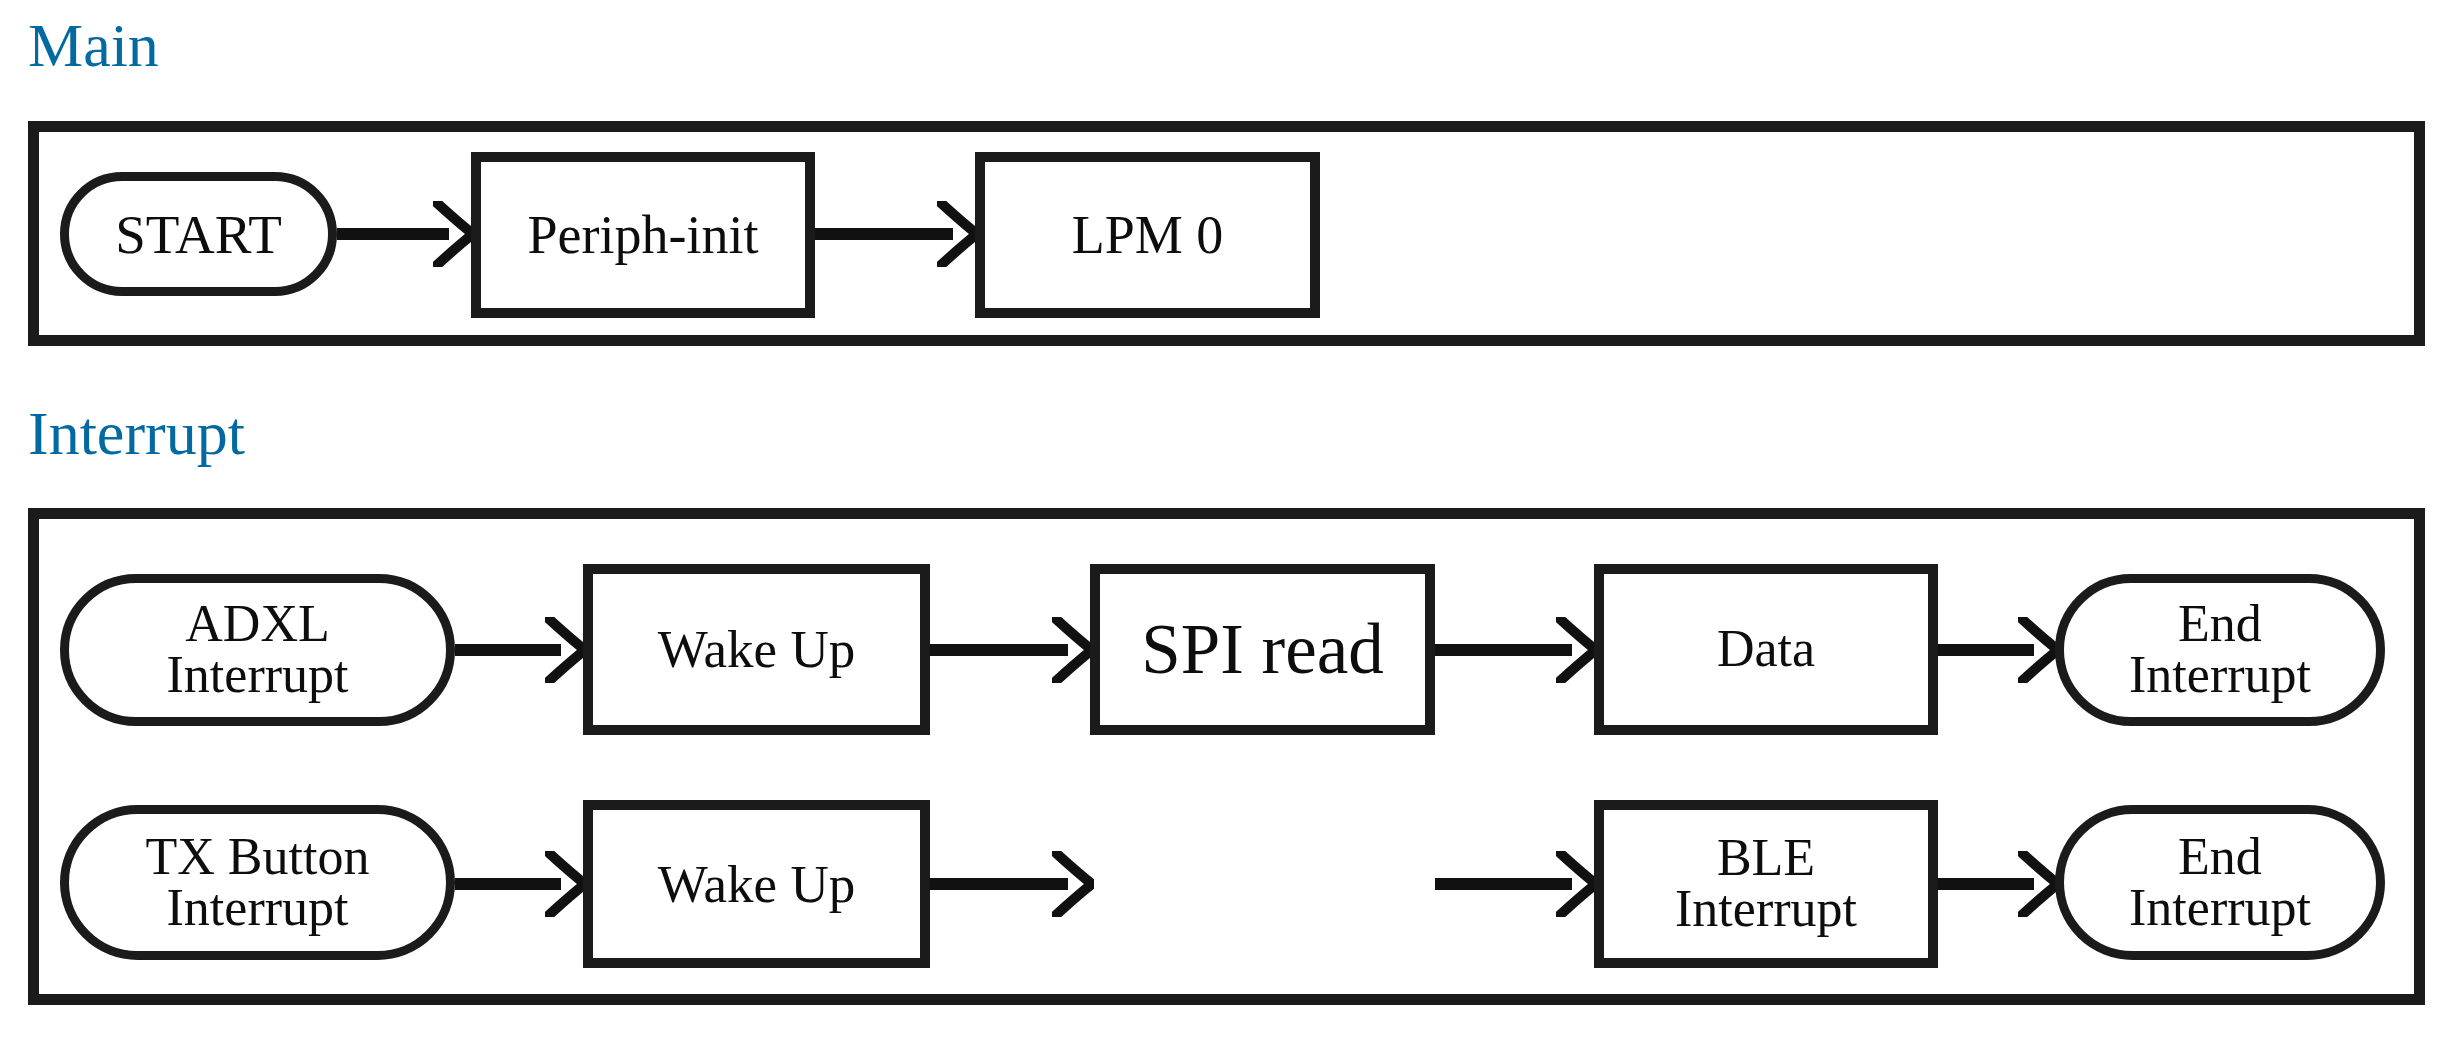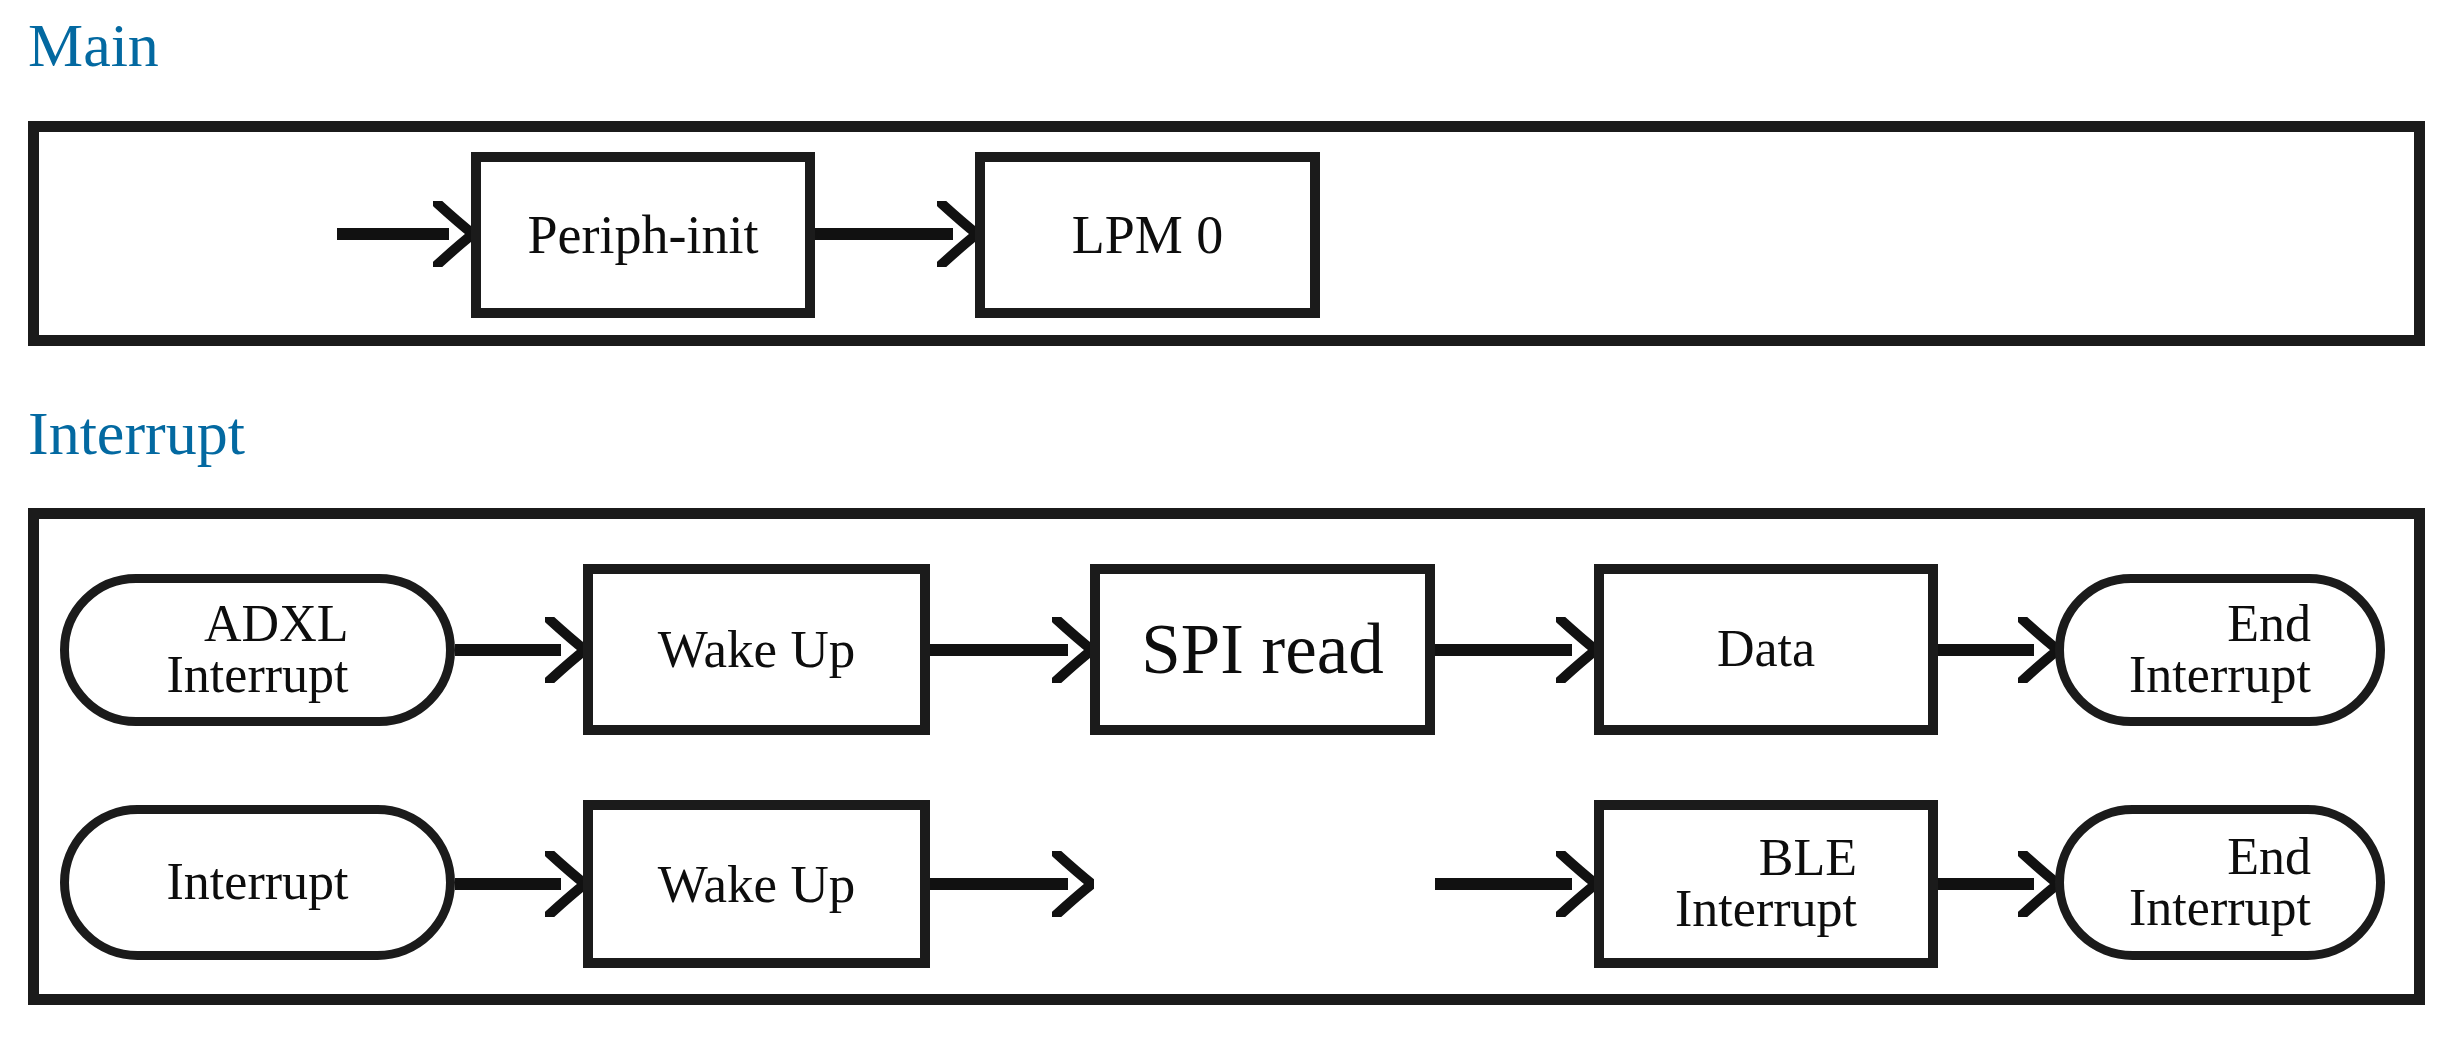--- a/index.html
+++ b/index.html
@@ -62,21 +62,20 @@
     display: block;
     white-space: nowrap;
     line-height: 1.0;
     font-size: 54px;
   }
   .node .label .l2 {
     display: block;
   }
   .node.two-line .label {
     line-height: 0.98;
-    text-align: right;
   }
 
   
   .connector {
     position: absolute;
     height: 0;
     z-index: 2;
     pointer-events: none;
   }
   .connector .shaft {
@@ -99,20 +98,23 @@
 </style>
 </head>
 <body>
 
 <div id="canvas">
 
   <div class="section-title" style="left:28px; top:14px;">Main</div>
 
   <div class="group-frame" style="left:28px; top:121px; width:2397px; height:225px;"></div>
 
+  <div class="node terminal" style="left:60px; top:172px; width:277px; height:124px;">
+    <span class="label" style="font-size:55px;">START</span>
+  </div>
 
   <div class="connector" style="left:337px; top:234px; width:134px;">
     <div class="shaft" style="width:112px;"></div>
     <div class="head" style="left:96px;">
       <svg width="42" height="66" viewBox="0 0 42 66">
         <path d="M4 2 Q26 22 40 33 Q26 44 4 64" fill="none" stroke="#111111" stroke-width="10" stroke-linecap="round"></path>
       </svg>
     </div>
   </div>
 
@@ -196,20 +198,21 @@
 
   <div class="node terminal two-line" style="left:2055px; top:574px; width:330px; height:152px;">
     <span class="label" style="font-size:52px;">
       <span>End</span>
       <span class="l2">Interrupt</span>
     </span>
   </div>
 
   <div class="node terminal two-line" style="left:60px; top:805px; width:395px; height:155px;">
     <span class="label" style="font-size:52px;">
+      <span>TX Button</span>
       <span class="l2">Interrupt</span>
     </span>
   </div>
 
   <div class="connector" style="left:455px; top:884px; width:128px;">
     <div class="shaft" style="width:106px;"></div>
     <div class="head" style="left:90px;">
       <svg width="42" height="66" viewBox="0 0 42 66">
         <path d="M4 2 Q26 22 40 33 Q26 44 4 64" fill="none" stroke="#111111" stroke-width="10" stroke-linecap="round"></path>
       </svg>

